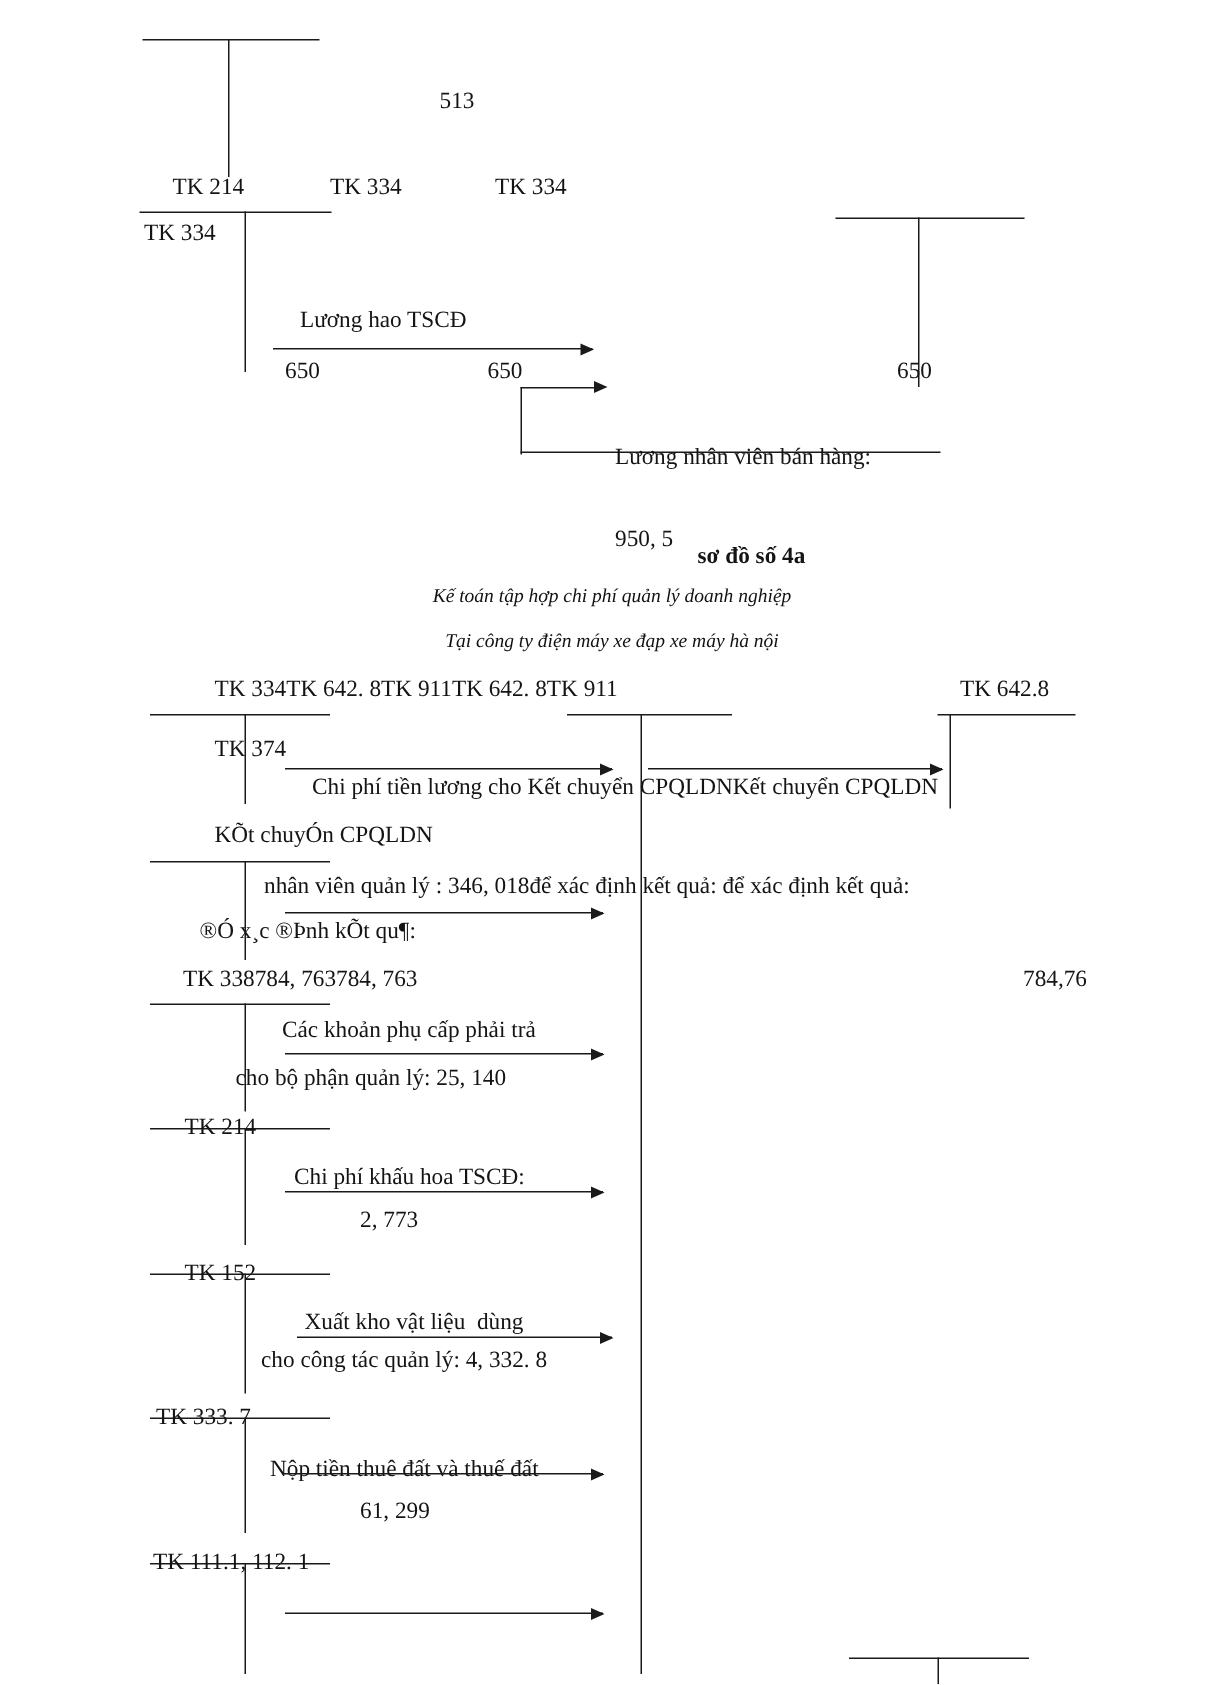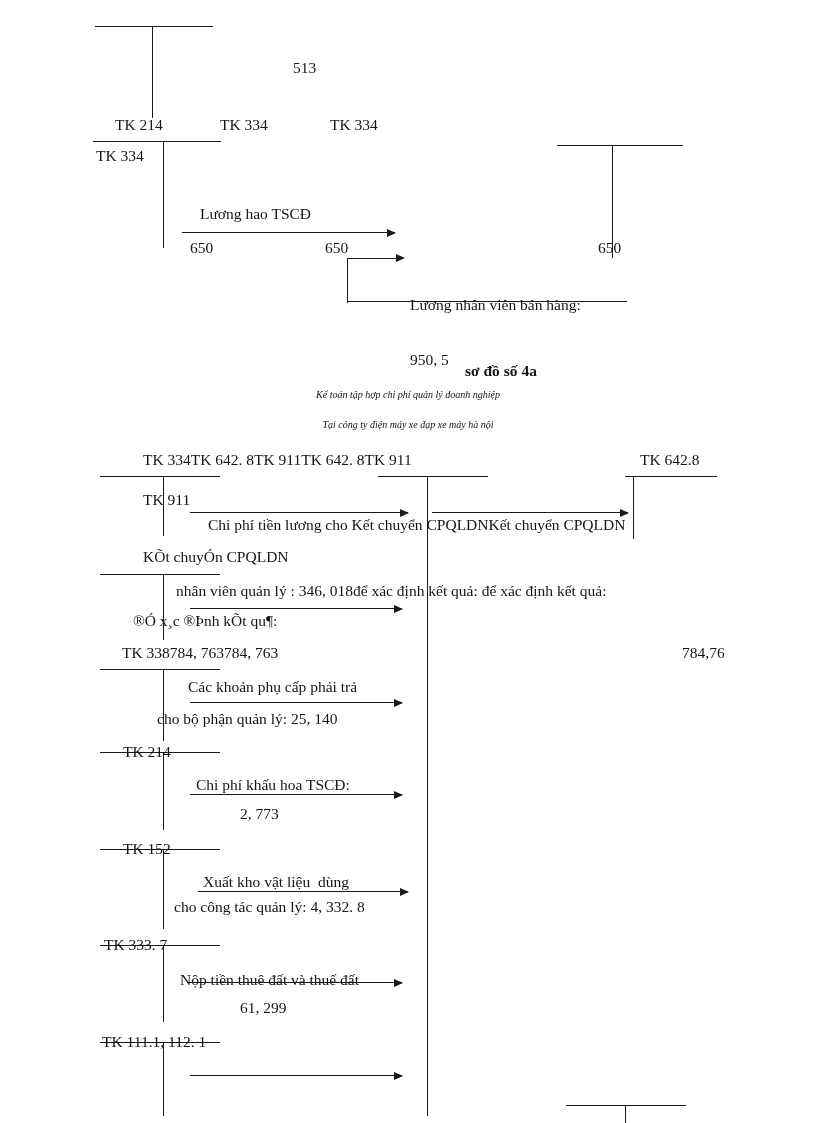--- a/index.html
+++ b/index.html
@@ -17,21 +17,21 @@
     height: 1123px;
     overflow: hidden;
     background: #ffffff;
   }
   .t { position: absolute; white-space: pre; }
   .txt {
     font-size: 15.5px;
     line-height: 1;
     color: #141414;
   }
-  .ital { font-style: italic; font-size: 10px; }
+  .ital { font-style: italic; font-size: 13px; }
   .bold { font-weight: bold; }
   .hline {
     position: absolute;
     height: 0;
     border-top: 1.4px solid #1a1a1a;
   }
   .vline {
     position: absolute;
     width: 0;
     border-left: 1.4px solid #1a1a1a;
@@ -107,21 +107,21 @@
   <div class="t txt" style="left:640px; top:452px;">TK 642.8</div>
 
   <div class="hline thin" style="left:100px; top:476px; width:120px;"></div>
   <div class="hline thin" style="left:378px; top:476px; width:110px;"></div>
   <div class="hline thin" style="left:625px; top:476px; width:92px;"></div>
 
   <div class="vline" style="left:163px; top:476px; height:60px;"></div>
   <div class="vline" style="left:427px; top:476px; height:640px;"></div>
   <div class="vline" style="left:633px; top:476px; height:63px;"></div>
 
-  <div class="t txt" style="left:143px; top:492px;">TK 911</div>
+  <div class="t txt" style="left:143px; top:492px;">TK 374</div>
 
   <div class="arrow" style="left:190px; top:512px; width:218px;"></div>
   <div class="arrow" style="left:432px; top:512px; width:196px;"></div>
   <div class="t txt" style="left:208px; top:517px;">Chi phí tiền lương cho Kết chuyển CPQLDNKết chuyển CPQLDN</div>
   <div class="t txt" style="left:143px; top:549px;">KÕt chuyÓn CPQLDN</div>
 
   <div class="hline thin" style="left:100px; top:574px; width:120px;"></div>
   <div class="vline" style="left:163px; top:574px; height:66px;"></div>
 
   <div class="t txt" style="left:176px; top:583px;">nhân viên quản lý : 346, 018để xác định kết quả: để xác định kết quả:</div>

